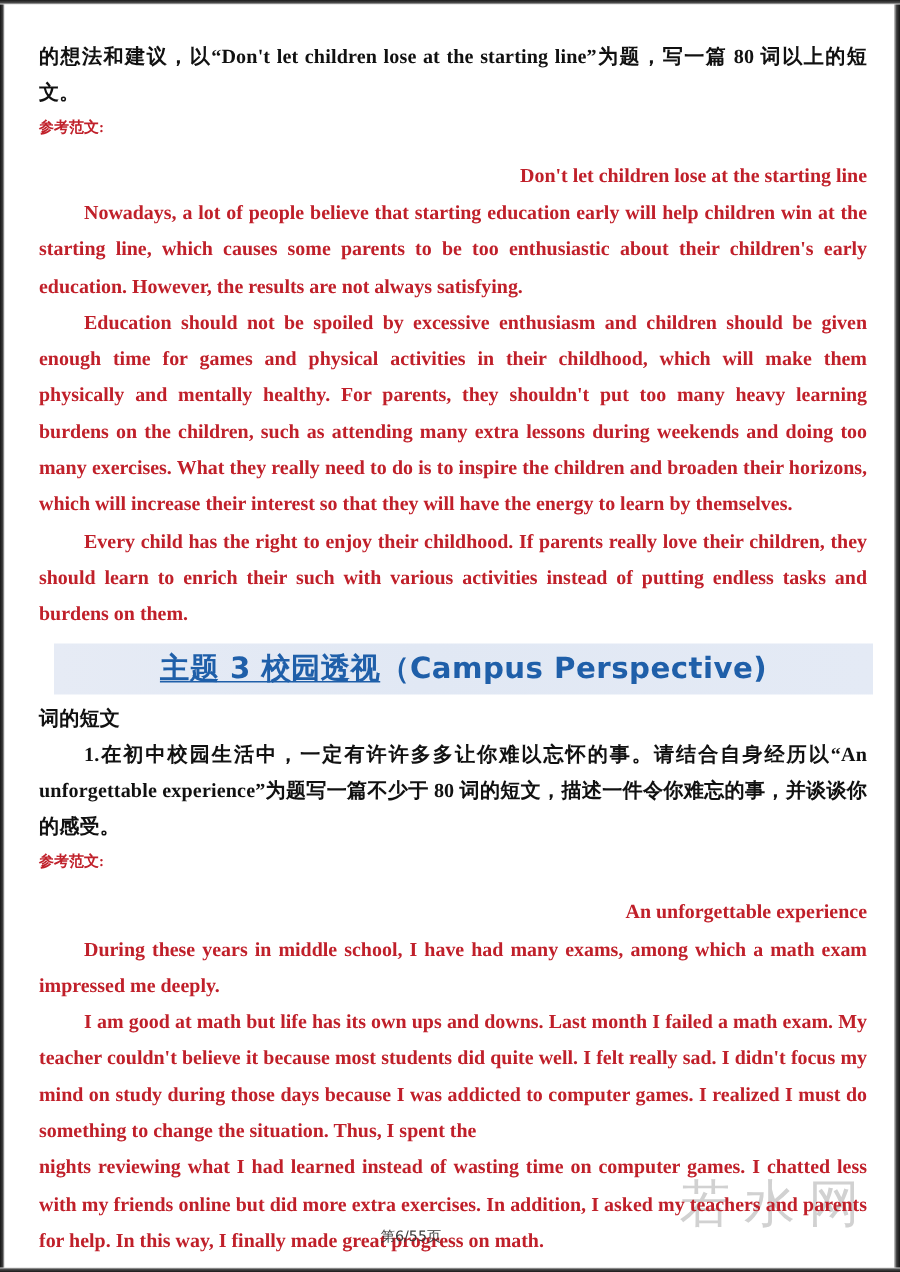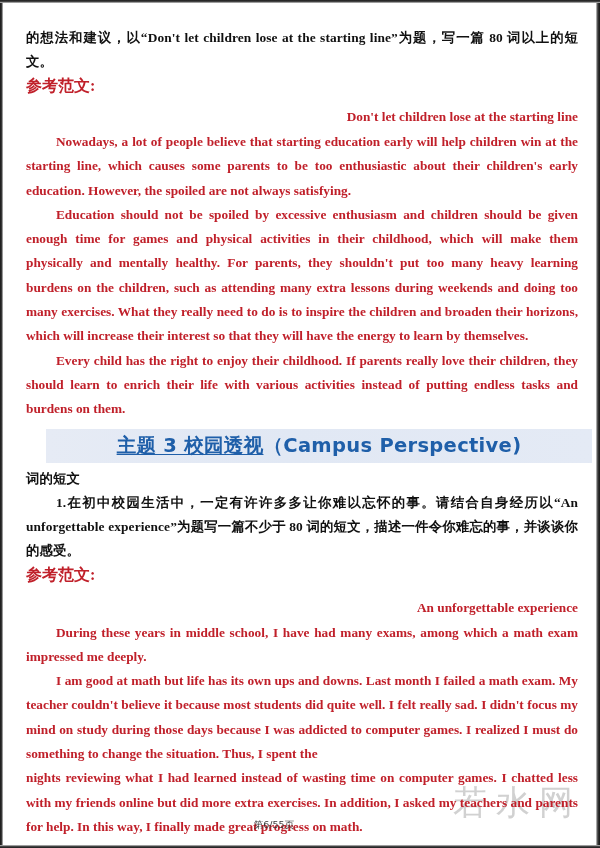--- a/index.html
+++ b/index.html
@@ -59,42 +59,42 @@
   }
   .red {
     color: #c0202a;
     font-weight: bold;
     font-size: 13.3px;
     line-height: 24.3px;
   }
   .red-label {
     color: #c0202a;
     font-weight: bold;
-    font-size: 16px;
+    font-size: 10px;
     line-height: 24px;
   }
   .just {
     text-align: justify;
     text-align-last: left;
     text-justify: inter-word;
   }
   .indent {
     text-indent: 30px;
   }
   .essay-title {
     color: #c0202a;
     font-weight: bold;
     font-size: 13.3px;
     line-height: 26px;
     text-align: right;
   }
 
   
   .banner {
-    margin: 7px 0 4px 20px;
+    margin: 7px 0 4px 10px;
     width: 546px;
     height: 34px;
     background: linear-gradient(90deg,#e6ebf5 0%,#e1e8f4 45%,#e4eaf5 100%);
     display: flex;
     align-items: center;
     justify-content: center;
     box-sizing: border-box;
   }
   .banner-title {
     font-family: "DejaVu Sans", "Liberation Sans", sans-serif;
@@ -158,25 +158,25 @@
   <div id="content">
 
     <p class="blk just">的想法和建议，以“Don't let children lose at the starting line”为题，写一篇 80 词以上的短文。</p>
 
     <p class="red-label">参考范文:</p>
 
     <div class="sp6"></div>
 
     <p class="essay-title">Don't let children lose at the starting line</p>
 
-    <p class="red just indent">Nowadays, a lot of people believe that starting education early will help children win at the starting line, which causes some parents to be too enthusiastic about their children's early education. However, the spoiled are not always satisfying.</p>
+    <p class="red just indent">Nowadays, a lot of people believe that starting education early will help children win at the starting line, which causes some parents to be too enthusiastic about their children's early education. However, the results are not always satisfying.</p>
 
     <p class="red just indent">Education should not be spoiled by excessive enthusiasm and children should be given enough time for games and physical activities in their childhood, which will make them physically and mentally healthy. For parents, they shouldn't put too many heavy learning burdens on the children, such as attending many extra lessons during weekends and doing too many exercises. What they really need to do is to inspire the children and broaden their horizons, which will increase their interest so that they will have the energy to learn by themselves.</p>
 
-    <p class="red just indent">Every child has the right to enjoy their childhood. If parents really love their children, they should learn to enrich their life with various activities instead of putting endless tasks and burdens on them.</p>
+    <p class="red just indent">Every child has the right to enjoy their childhood. If parents really love their children, they should learn to enrich their such with various activities instead of putting endless tasks and burdens on them.</p>
 
     <div class="banner">
       <div class="banner-title"><span class="u">主题 3 校园透视</span><span>（Campus Perspective)</span></div>
     </div>
 
     <p class="blk">词的短文</p>
 
     <p class="blk just indent">1.在初中校园生活中，一定有许许多多让你难以忘怀的事。请结合自身经历以“An unforgettable experience”为题写一篇不少于 80 词的短文，描述一件令你难忘的事，并谈谈你的感受。</p>
 
     <p class="red-label">参考范文:</p>

